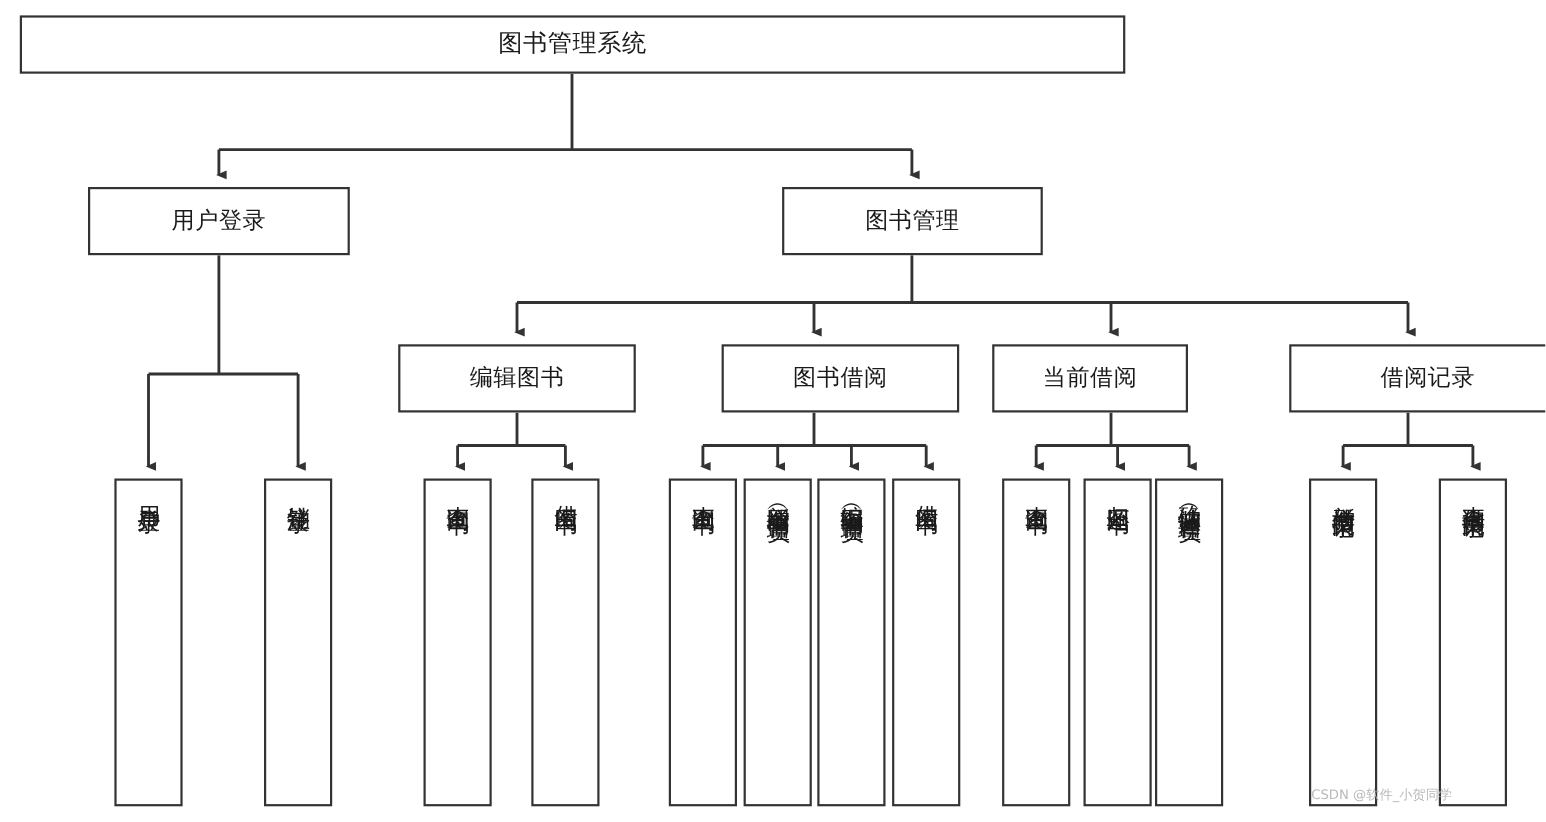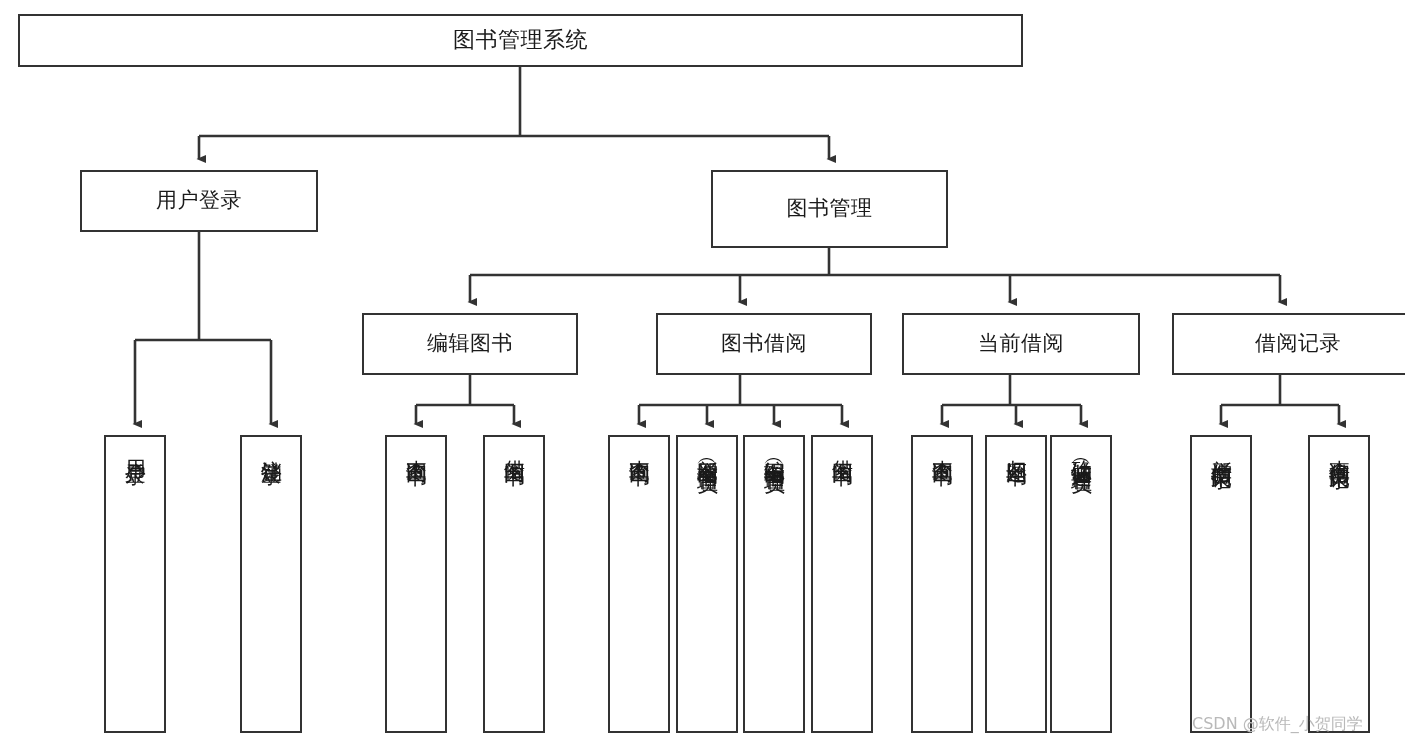--- a/index.html
+++ b/index.html
@@ -55,21 +55,21 @@
   .node.vertical .node-label {
     writing-mode: vertical-rl;
     text-orientation: upright;
     font-size: 21px;
     letter-spacing: 2px;
     line-height: 1.0;
   }
   .node.root .node-label { font-size: 22px; }
   .watermark {
     position: absolute;
-    font-size: 16px;
+    font-size: 12px;
     color: #b9b9b9;
     white-space: nowrap;
     z-index: 5;
     font-family: "DejaVu Sans", "Liberation Sans", sans-serif;
   }
 </style>
 </head>
 <body>
 
 <div id="diagram-canvas">
@@ -117,30 +117,30 @@
       </g>
   </svg>
 
   <div id="node-group">
       <div class="node horizontal root" style="left: 18px; top: 14px; width: 1005px; height: 53px;">
         <span class="node-label">图书管理系统</span>
       </div>
       <div class="node horizontal" style="left: 80px; top: 170px; width: 238px; height: 62px;">
         <span class="node-label">用户登录</span>
       </div>
-      <div class="node horizontal" style="left: 711px; top: 170px; width: 237px; height: 78px;">
+      <div class="node horizontal" style="left: 711px; top: 170px; width: 237px; height: 62px;">
         <span class="node-label">图书管理</span>
       </div>
       <div class="node horizontal" style="left: 362px; top: 313px; width: 216px; height: 62px;">
         <span class="node-label">编辑图书</span>
       </div>
       <div class="node horizontal" style="left: 656px; top: 313px; width: 216px; height: 62px;">
         <span class="node-label">图书借阅</span>
       </div>
-      <div class="node horizontal" style="left: 902px; top: 313px; width: 238px; height: 62px;">
+      <div class="node horizontal" style="left: 902px; top: 313px; width: 178px; height: 62px;">
         <span class="node-label">当前借阅</span>
       </div>
       <div class="node horizontal" style="left: 1172px; top: 313px; width: 252px; height: 62px;">
         <span class="node-label">借阅记录</span>
       </div>
       <div class="node vertical" style="left: 104px; top: 435px; width: 62px; height: 298px;">
         <span class="node-label">用户登录</span>
       </div>
       <div class="node vertical" style="left: 240px; top: 435px; width: 62px; height: 298px;">
         <span class="node-label">注销登录</span>

